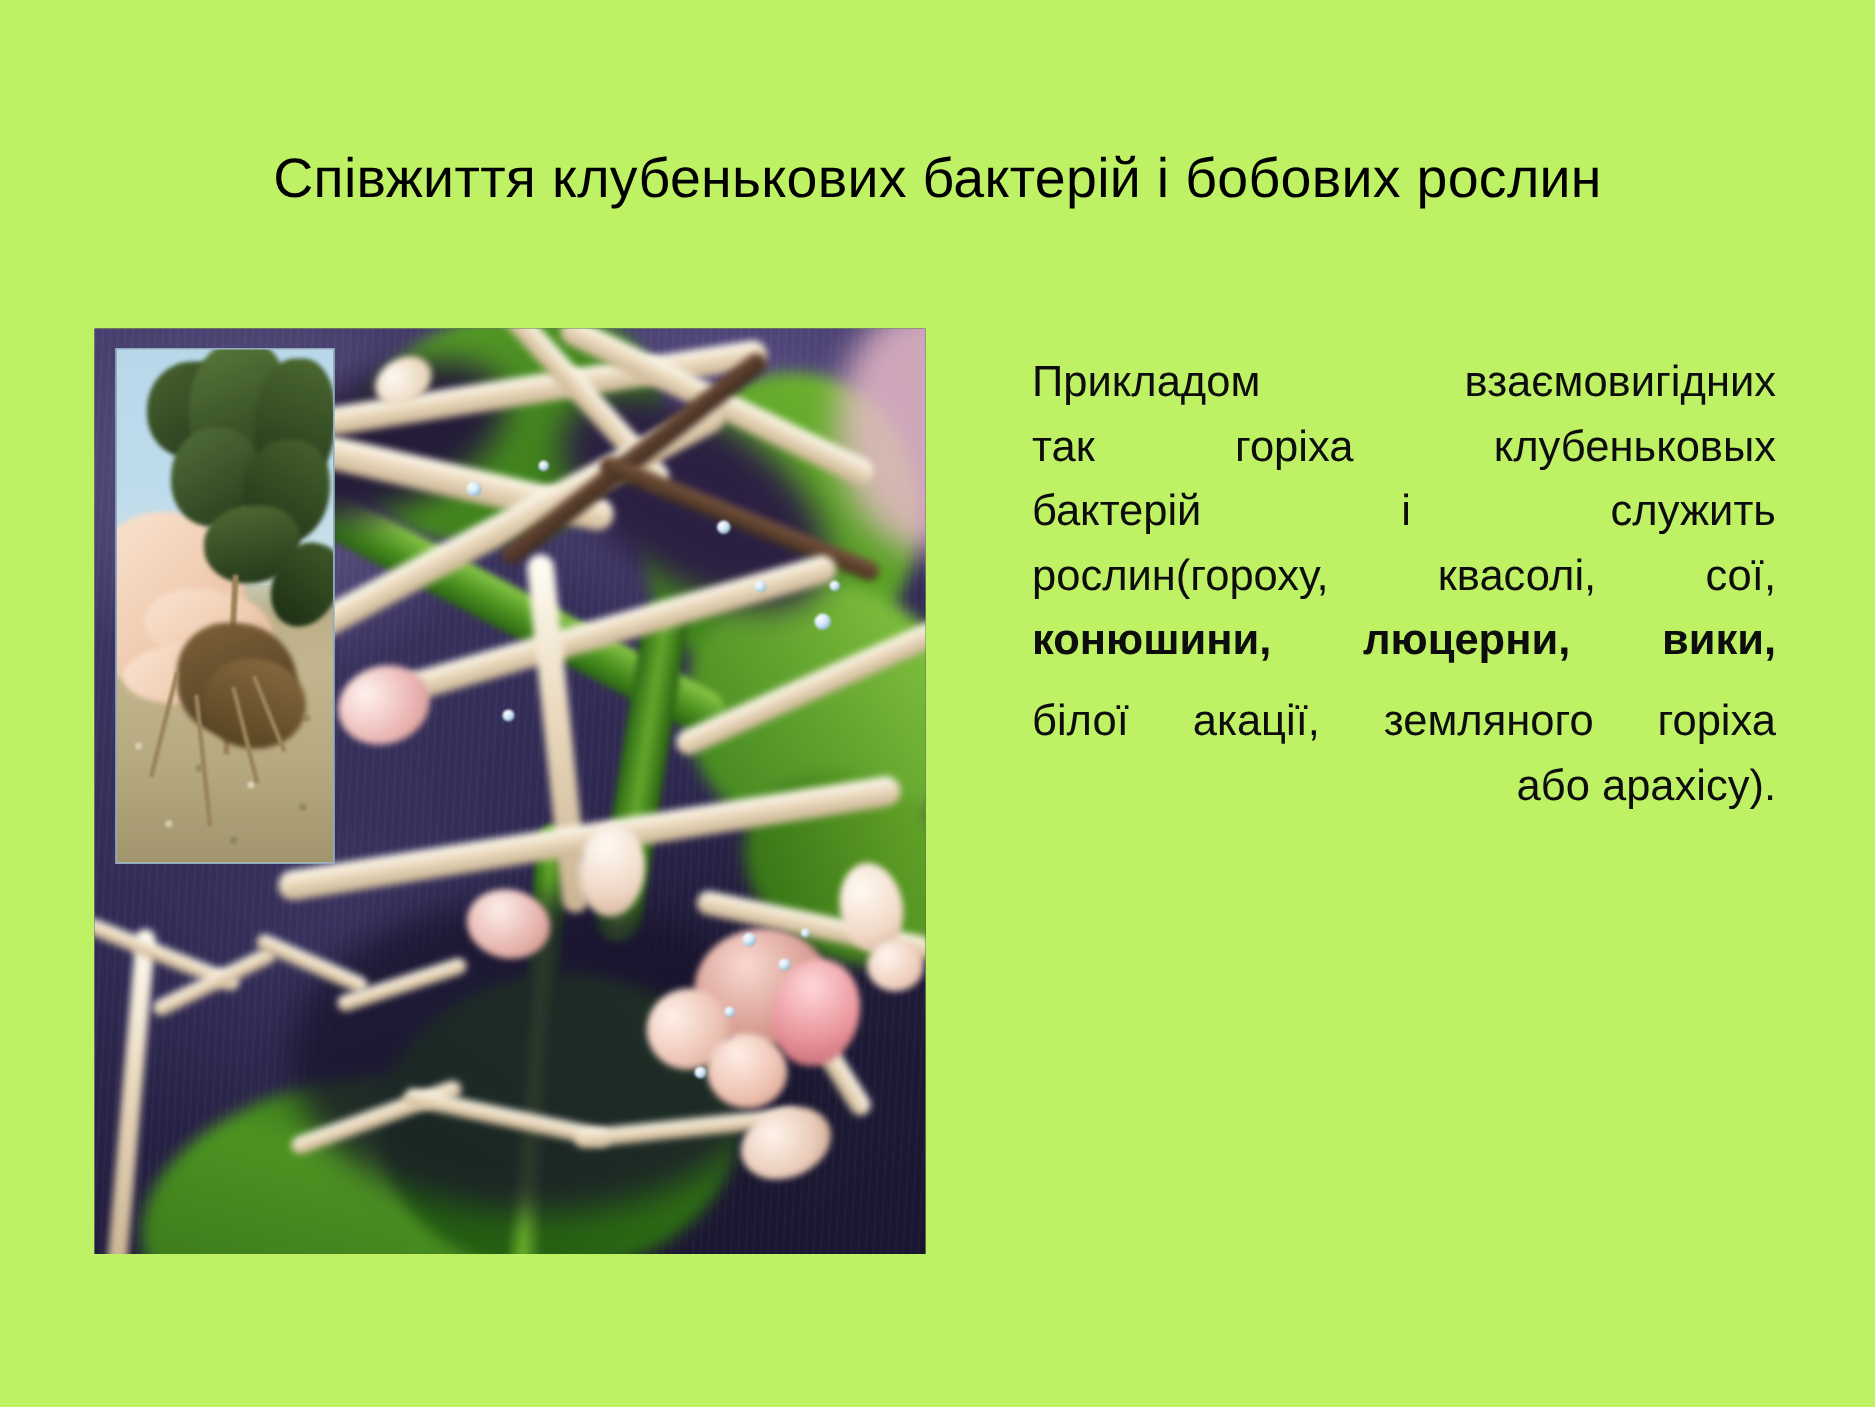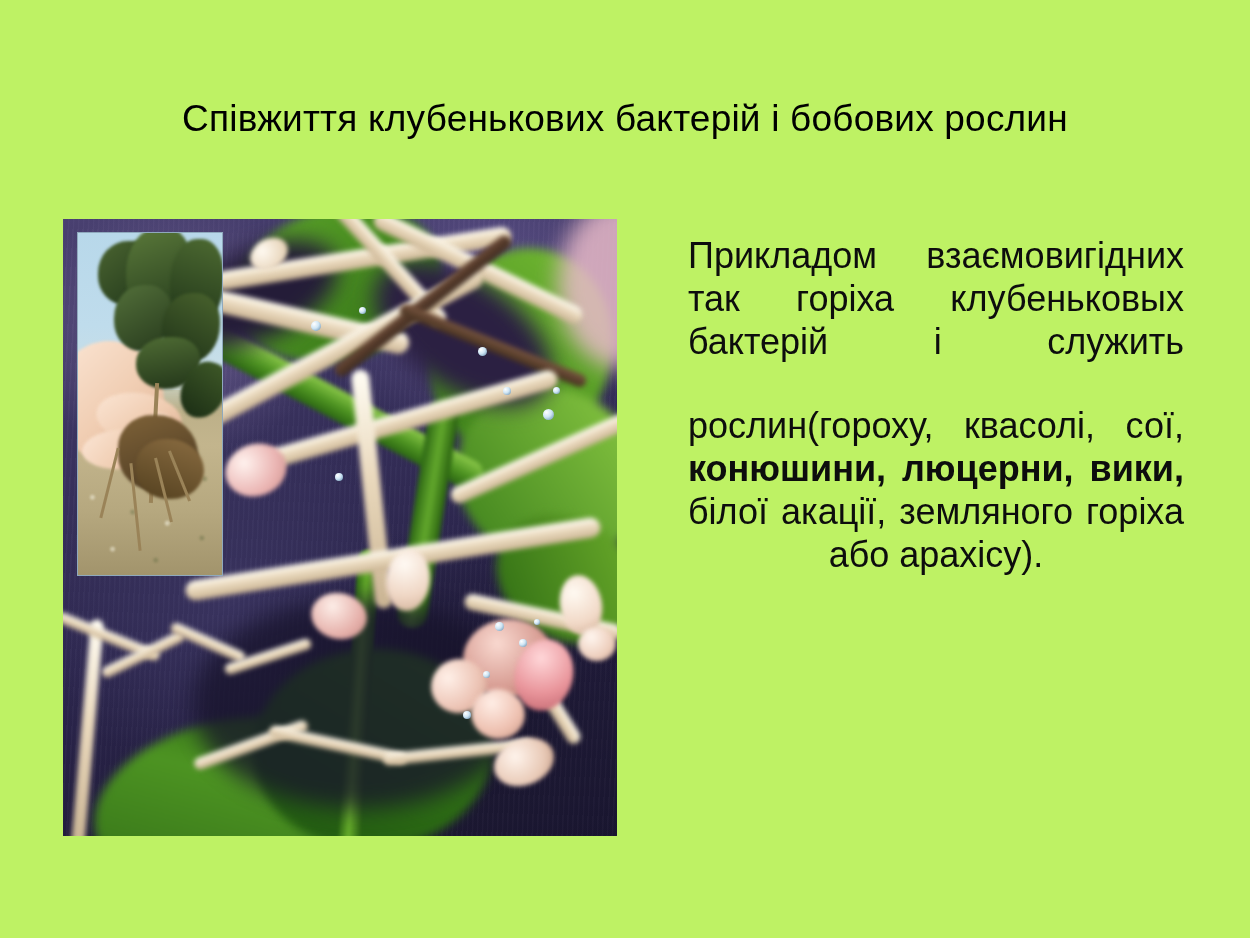--- a/index.html
+++ b/index.html
@@ -38,27 +38,27 @@
     color: #000000;
     white-space: nowrap;
   }
 
   
   .body-text {
     position: absolute;
     left: 688px;
     top: 234px;
     width: 496px;
-    font-size: 36px;
+    font-size: 29px;
     line-height: 43px;
     text-align: justify;
     text-justify: inter-word;
     color: #0d0d0d;
   }
-  .body-text .last-line { text-align: center; }
+  .body-text .last-line { text-align: right; }
 
   
   .photo {
     position: absolute;
     left: 63px;
     top: 219px;
     width: 554px;
     height: 617px;
     overflow: hidden;
     background: #2a2448;
@@ -344,19 +344,19 @@
     <div class="stem" style="left:30px; top:214px; width:3px; height:72px; transform:rotate(14deg);"></div>
     <div class="stem" style="left:56px; top:230px; width:3px; height:88px; transform:rotate(-6deg);"></div>
     <div class="stem" style="left:84px; top:224px; width:3px; height:66px; transform:rotate(-14deg);"></div>
     <div class="stem" style="left:100px; top:216px; width:3px; height:54px; transform:rotate(-22deg);"></div>
   </div>
 
   <div class="body-text">
     <div style="text-align:justify; text-align-last:justify;">Прикладом взаємовигідних</div>
     <div style="text-align:justify; text-align-last:justify;">так горіха клубеньковых</div>
     <div style="text-align:justify; text-align-last:justify;">бактерій і служить</div>
-    <div style="text-align:justify; text-align-last:justify;margin-top:41px;">рослин(гороху, квасолі, сої,</div>
+    <div style="text-align:justify; text-align-last:justify;">рослин(гороху, квасолі, сої,</div>
     <div style="text-align:justify; text-align-last:justify;font-weight:bold;">конюшини, люцерни, вики,</div>
-    <div style="text-align:justify; text-align-last:justify;">білої акації, земляного горіха</div>
+    <div style="text-align:justify; text-align-last:justify;margin-top:11px;">білої акації, земляного горіха</div>
     <div class="last-line">або арахісу).</div>
   </div>
 
 </div>
 
 </body></html>

